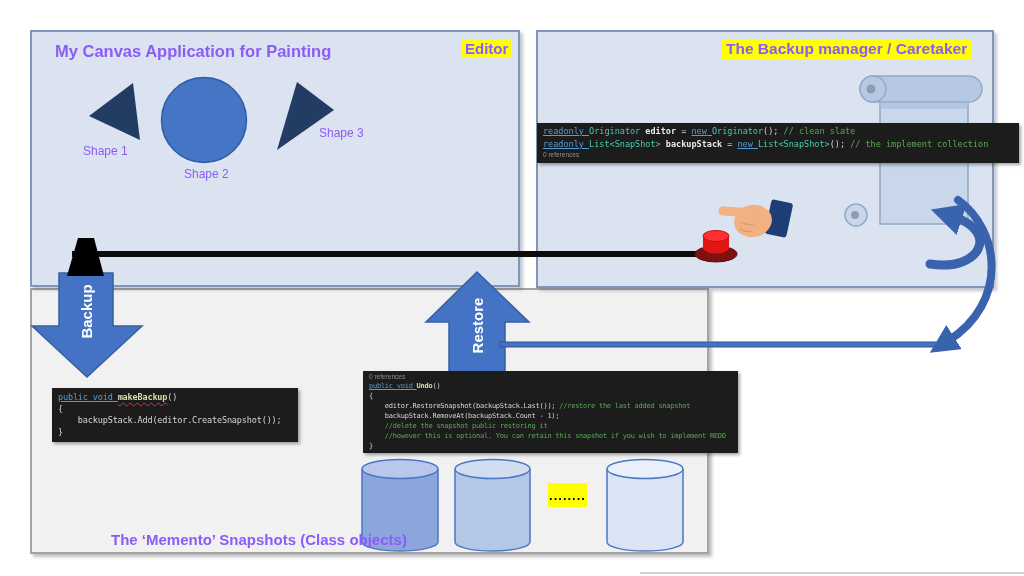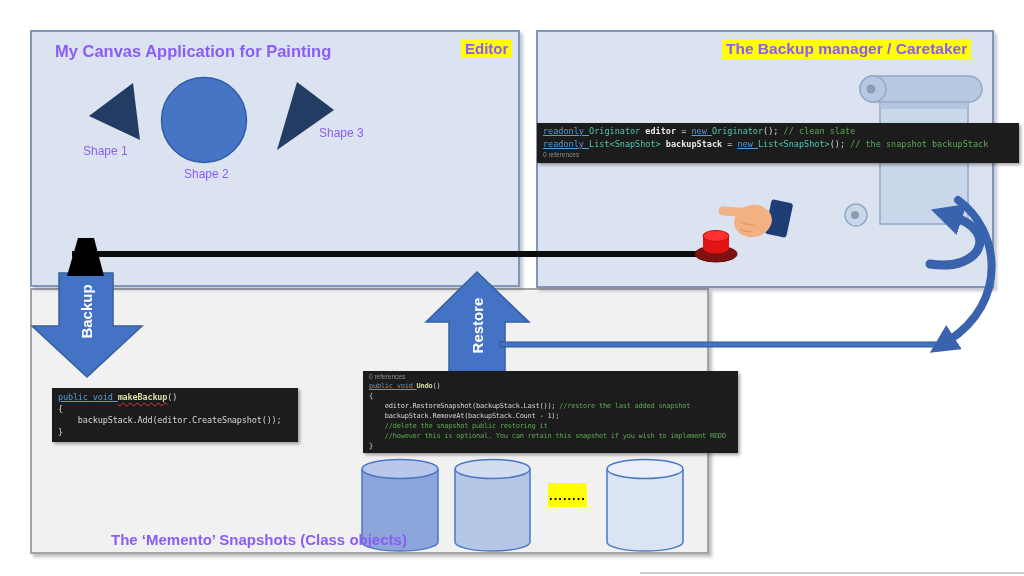--- a/index.html
+++ b/index.html
@@ -133,21 +133,21 @@
   <div class="txt shape-label" id="shape2-label">Shape 2</div>
   <div class="txt shape-label" id="shape3-label">Shape 3</div>
   <div id="ellipsis-badge">........</div>
 
   <div class="flow-label" id="backup-label">Backup</div>
   <div class="flow-label" id="restore-label">Restore</div>
 
   <div class="code-panel" id="code-setup">
     <div>
         <div class="cl"><span class="tk-kw">readonly </span><span class="tk-type">Originator </span><span class="tk-var">editor </span><span class="tk-plain">= </span><span class="tk-kw">new </span><span class="tk-type">Originator</span><span class="tk-plain">(); </span><span class="tk-cm">// clean slate</span></div>
-        <div class="cl"><span class="tk-kw">readonly </span><span class="tk-type">List&lt;SnapShot&gt; </span><span class="tk-var">backupStack </span><span class="tk-plain">= </span><span class="tk-kw">new </span><span class="tk-type">List&lt;SnapShot&gt;</span><span class="tk-plain">(); </span><span class="tk-cm">// the snapshot backupStack</span></div>
+        <div class="cl"><span class="tk-kw">readonly </span><span class="tk-type">List&lt;SnapShot&gt; </span><span class="tk-var">backupStack </span><span class="tk-plain">= </span><span class="tk-kw">new </span><span class="tk-type">List&lt;SnapShot&gt;</span><span class="tk-plain">(); </span><span class="tk-cm">// the implement collection</span></div>
       </div>
     <div class="code-ref">0 references</div>
   </div>
   <div class="code-panel" id="code-undo">
     <div class="code-ref">0 references</div>
     <div>
         <div class="cl"><span class="tk-kw">public </span><span class="tk-kw">void </span><span class="tk-fn">Undo</span><span class="tk-plain">()</span></div>
         <div class="cl"><span class="tk-plain">{</span></div>
         <div class="cl"><span class="tk-plain">    editor.RestoreSnapshot(backupStack.Last()); </span><span class="tk-cm">//restore the last added snapshot</span></div>
         <div class="cl"><span class="tk-plain">    backupStack.RemoveAt(backupStack.Count - 1);</span></div>

